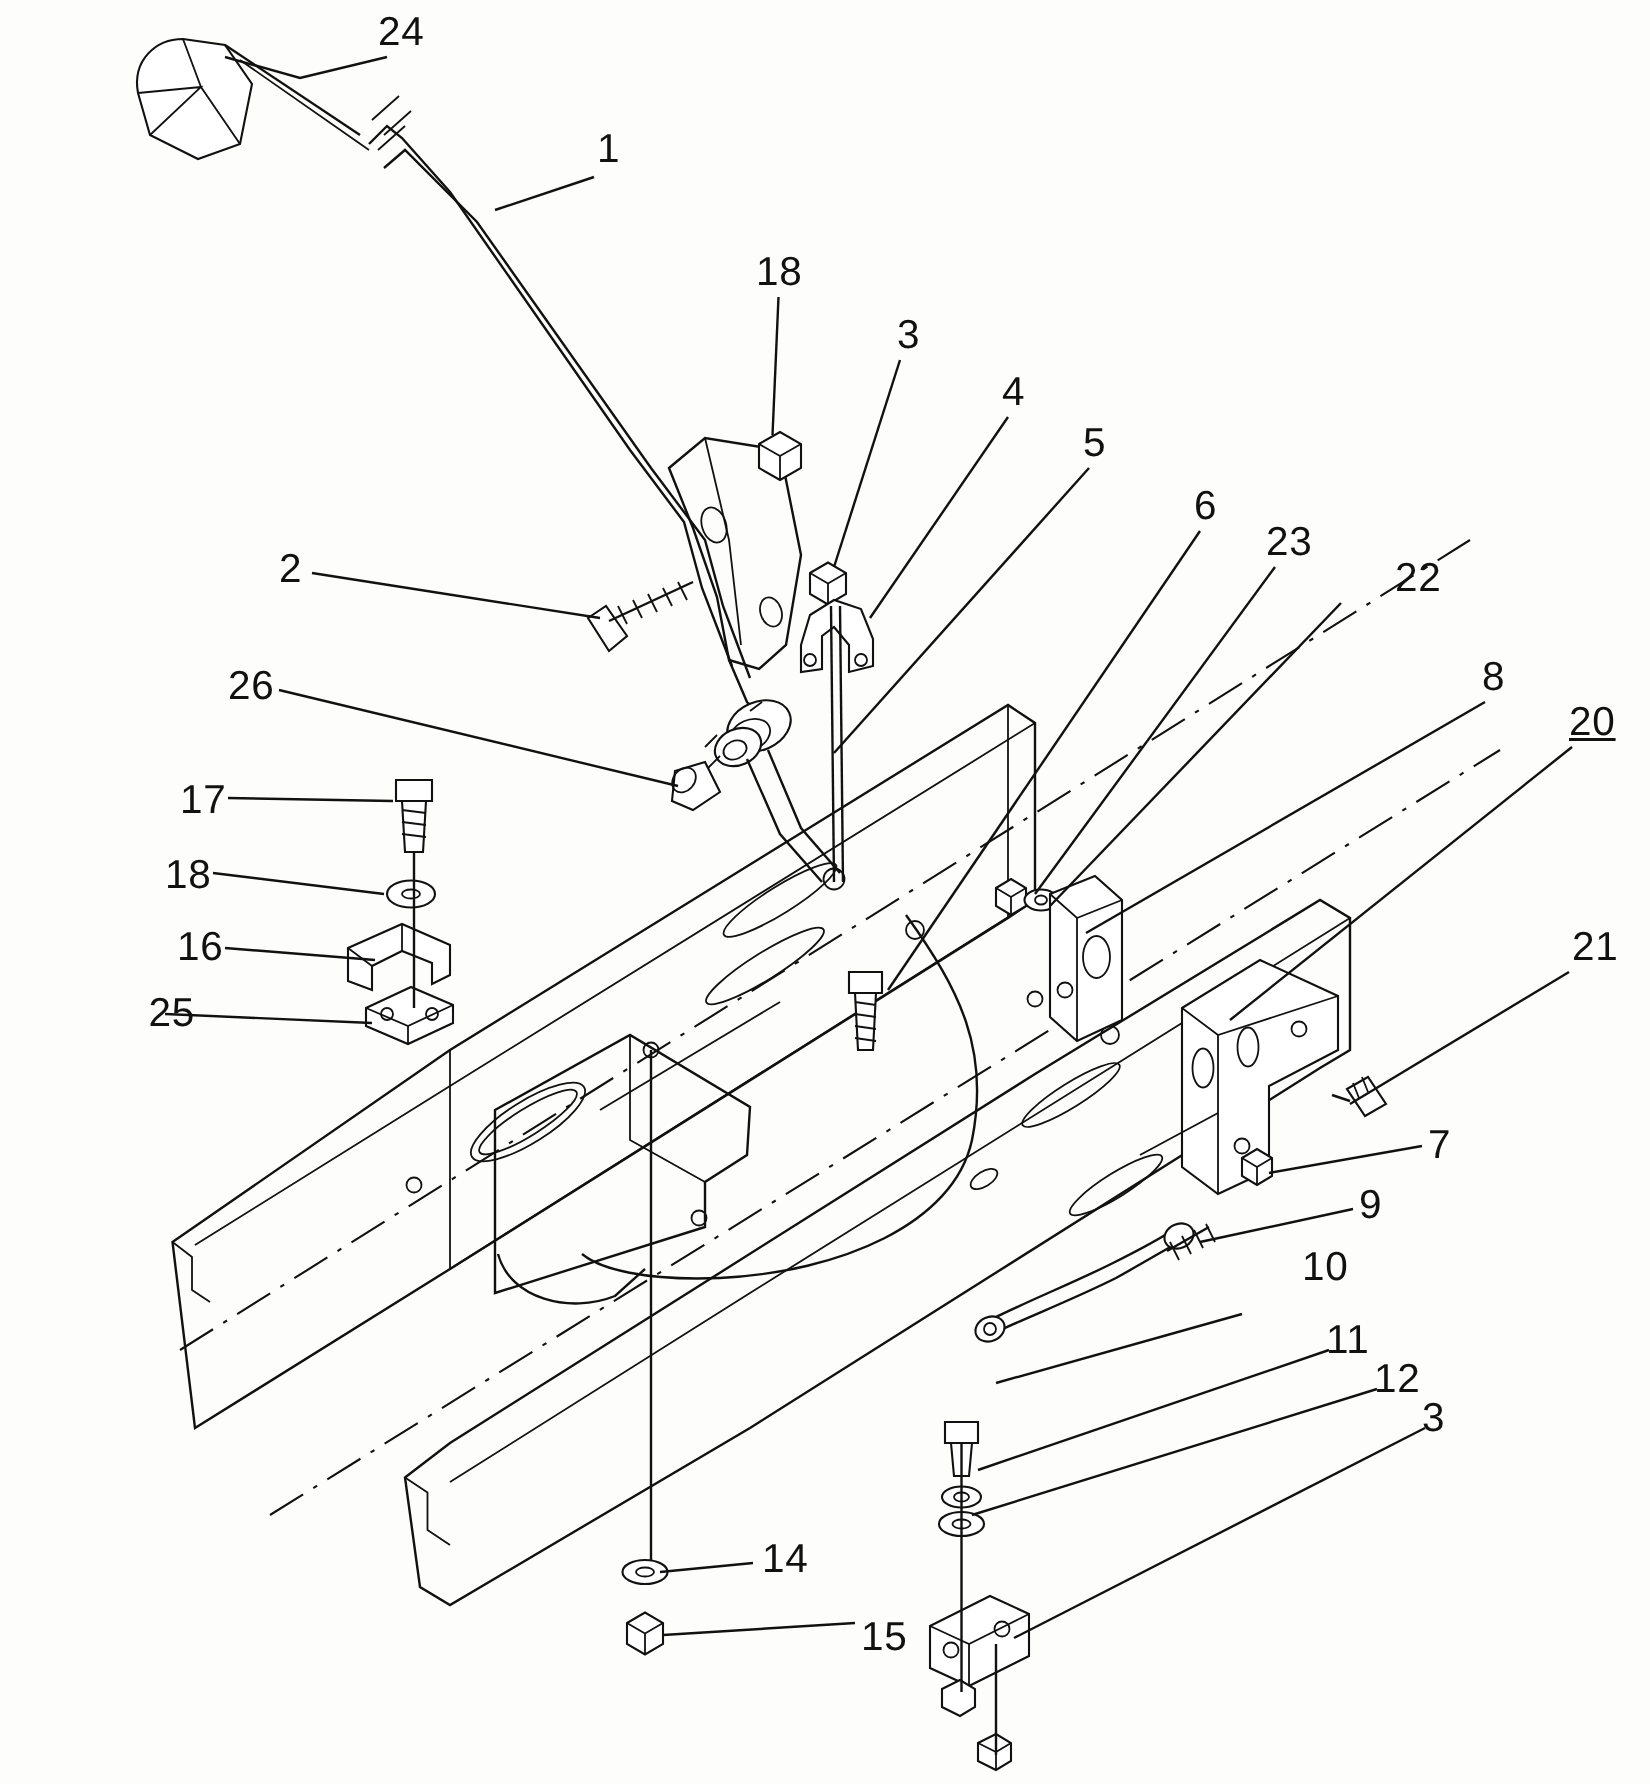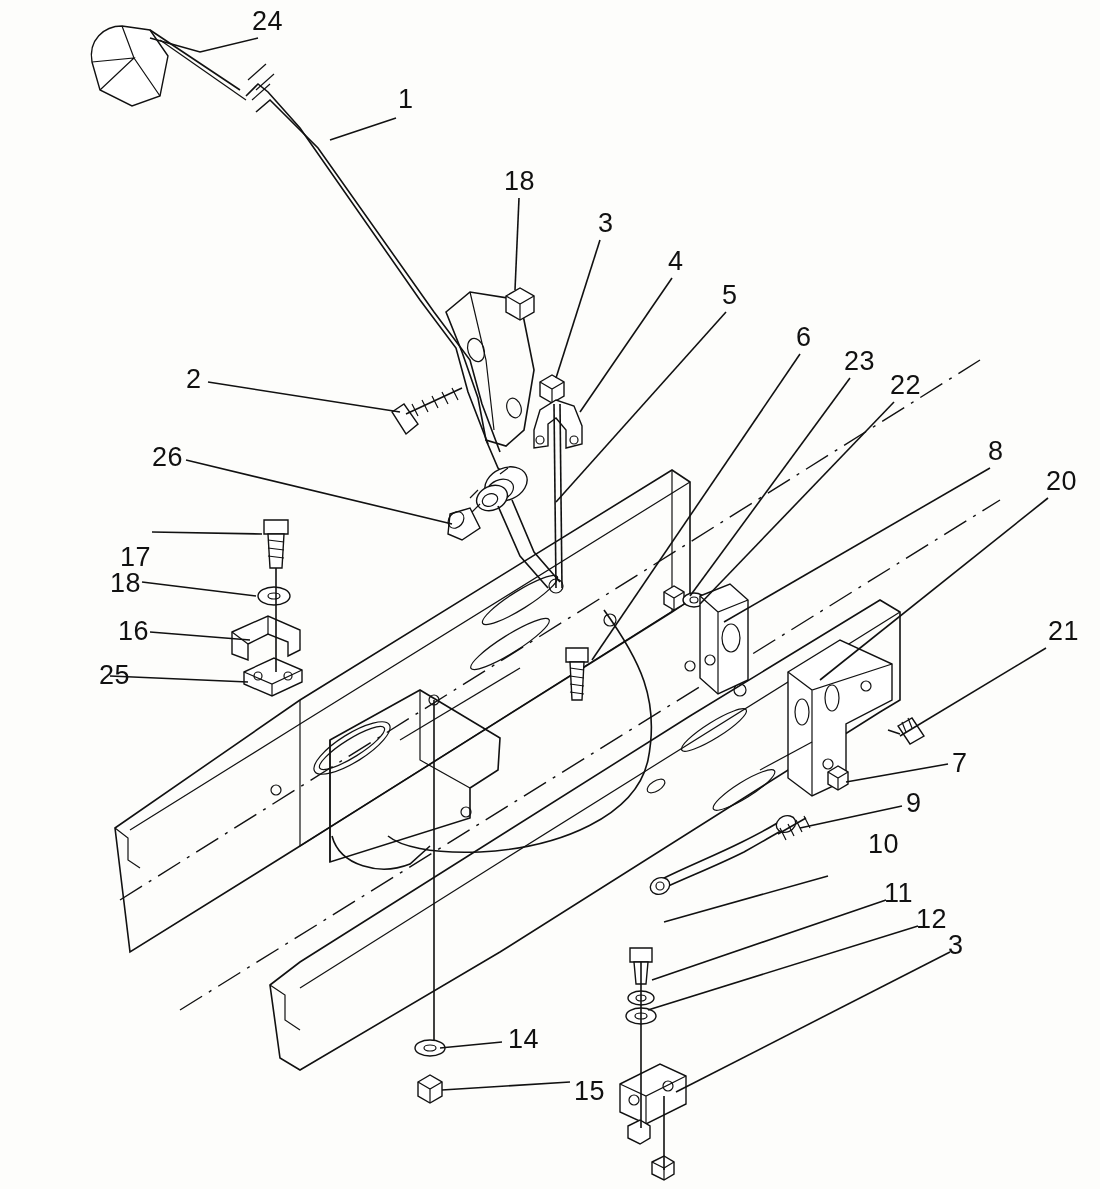--- a/index.html
+++ b/index.html
@@ -254,27 +254,27 @@
       </g>
 </svg>
 <div class="callout" style="left: 252px; top: 8px;">24</div>
     <div class="callout" style="left: 398px; top: 86px;">1</div>
     <div class="callout" style="left: 504px; top: 168px; text-align: right;">18</div>
     <div class="callout" style="left: 598px; top: 210px;">3</div>
     <div class="callout" style="left: 668px; top: 248px;">4</div>
     <div class="callout" style="left: 722px; top: 282px;">5</div>
     <div class="callout" style="left: 796px; top: 324px;">6</div>
     <div class="callout" style="left: 844px; top: 348px;">23</div>
-    <div class="callout" style="left: 890px; top: 372px; text-align: right;">22</div>
+    <div class="callout" style="left: 930px; top: 372px; text-align: right;">22</div>
     <div class="callout" style="left: 988px; top: 438px;">8</div>
-    <div class="callout" style="left: 1046px; top: 468px;">20</div>
+    <div class="callout" style="left: 1046px; top: 468px; text-decoration: underline;">20</div>
     <div class="callout" style="left: 1048px; top: 618px;">21</div>
     <div class="callout" style="left: 186px; top: 366px;">2</div>
     <div class="callout" style="left: 152px; top: 444px;">26</div>
-    <div class="callout" style="left: 120px; top: 520px; margin-top: 24px;">17</div>
+    <div class="callout" style="left: 120px; top: 520px;">17</div>
     <div class="callout" style="left: 110px; top: 570px;">18</div>
     <div class="callout" style="left: 118px; top: 618px; text-align: right;">16</div>
     <div class="callout" style="left: 74px; top: 662px; margin-left: 25px;">25</div>
     <div class="callout" style="left: 952px; top: 750px;">7</div>
     <div class="callout" style="left: 906px; top: 790px;">9</div>
     <div class="callout" style="left: 826px; top: 831px; margin-left: 42px;">10</div>
     <div class="callout" style="left: 884px; top: 880px;">11</div>
     <div class="callout" style="left: 916px; top: 906px;">12</div>
     <div class="callout" style="left: 948px; top: 932px;">3</div>
     <div class="callout" style="left: 508px; top: 1026px;">14</div>

